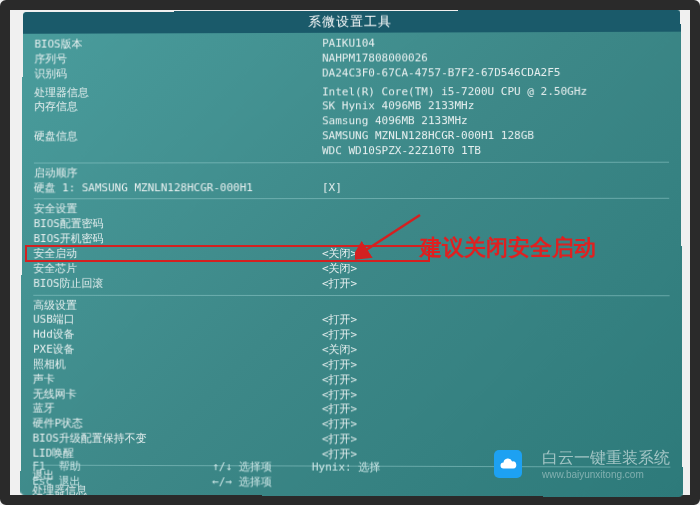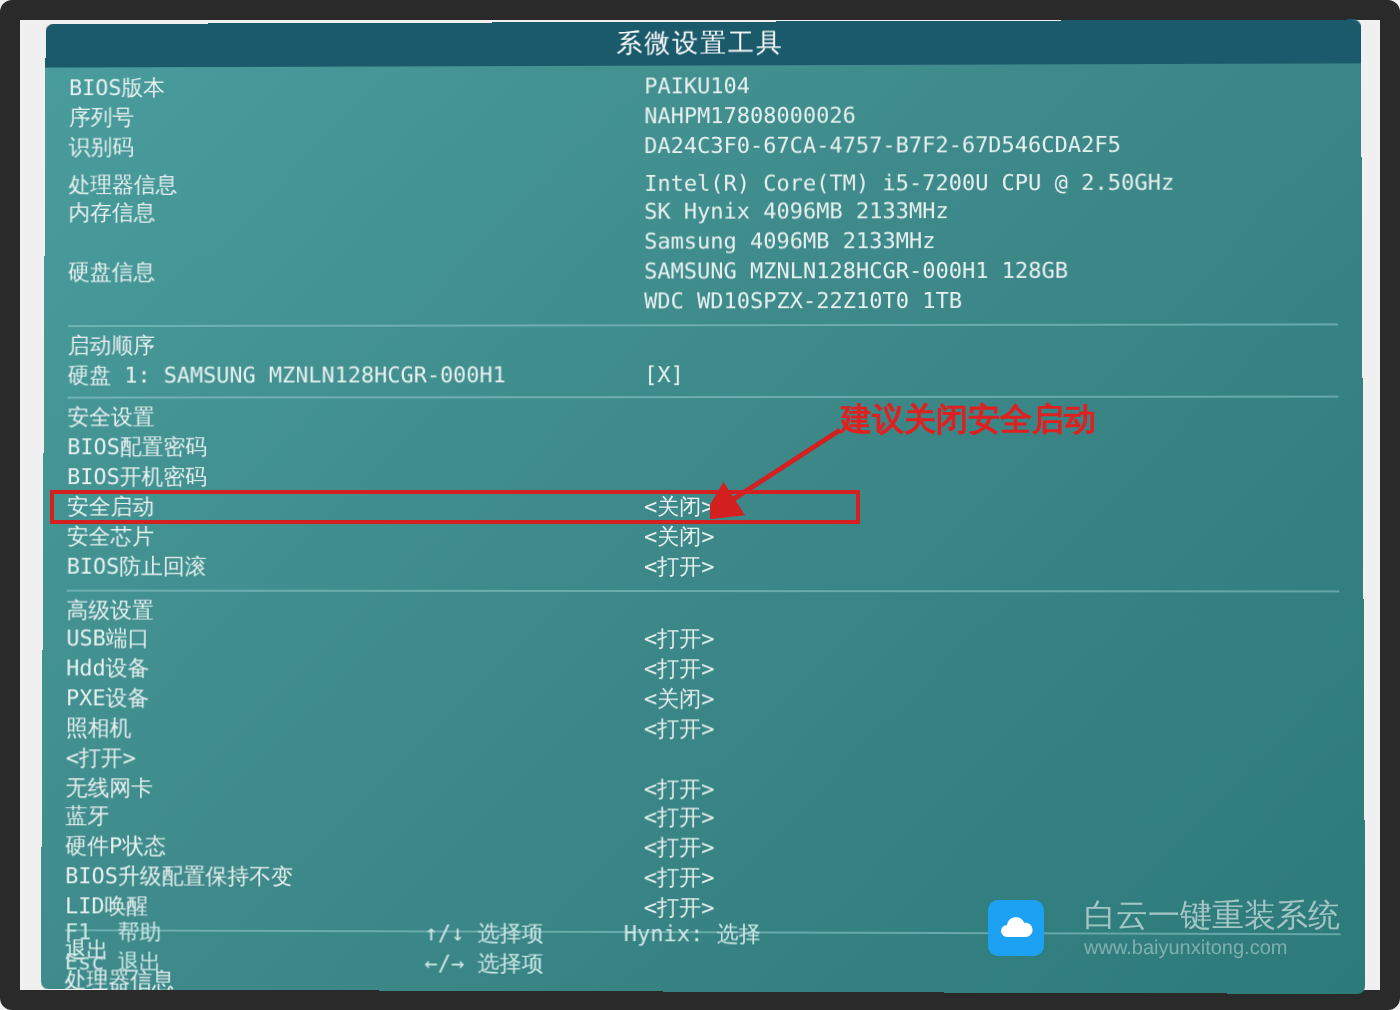--- a/index.html
+++ b/index.html
@@ -53,23 +53,24 @@
     pointer-events: none;
   }
   .arrow-svg {
     position: absolute;
     pointer-events: none;
   }
   .annotation {
     position: absolute;
     color: #e02020;
     font-family: "Microsoft YaHei", sans-serif;
-    font-size: 16px;
+    font-size: 22px;
     font-weight: 600;
     white-space: nowrap;
+    margin-top: 33px;
   }
   .watermark {
     position: absolute;
     right: 30px;
     bottom: 25px;
     display: flex;
     align-items: center;
     gap: 20px;
     color: rgba(255,255,255,0.55);
     font-family: "Microsoft YaHei", sans-serif;
@@ -197,20 +198,21 @@
         </div>
         <div class="row">
           <div class="label">PXE设备</div>
           <div class="val">&lt;关闭&gt;</div>
         </div>
         <div class="row">
           <div class="label">照相机</div>
           <div class="val">&lt;打开&gt;</div>
         </div>
         <div class="row">
+          <div class="label">声卡</div>
           <div class="val">&lt;打开&gt;</div>
         </div>
         <div class="row">
           <div class="label">无线网卡</div>
           <div class="val">&lt;打开&gt;</div>
         </div>
         <div class="row">
           <div class="label">蓝牙</div>
           <div class="val">&lt;打开&gt;</div>
         </div>

